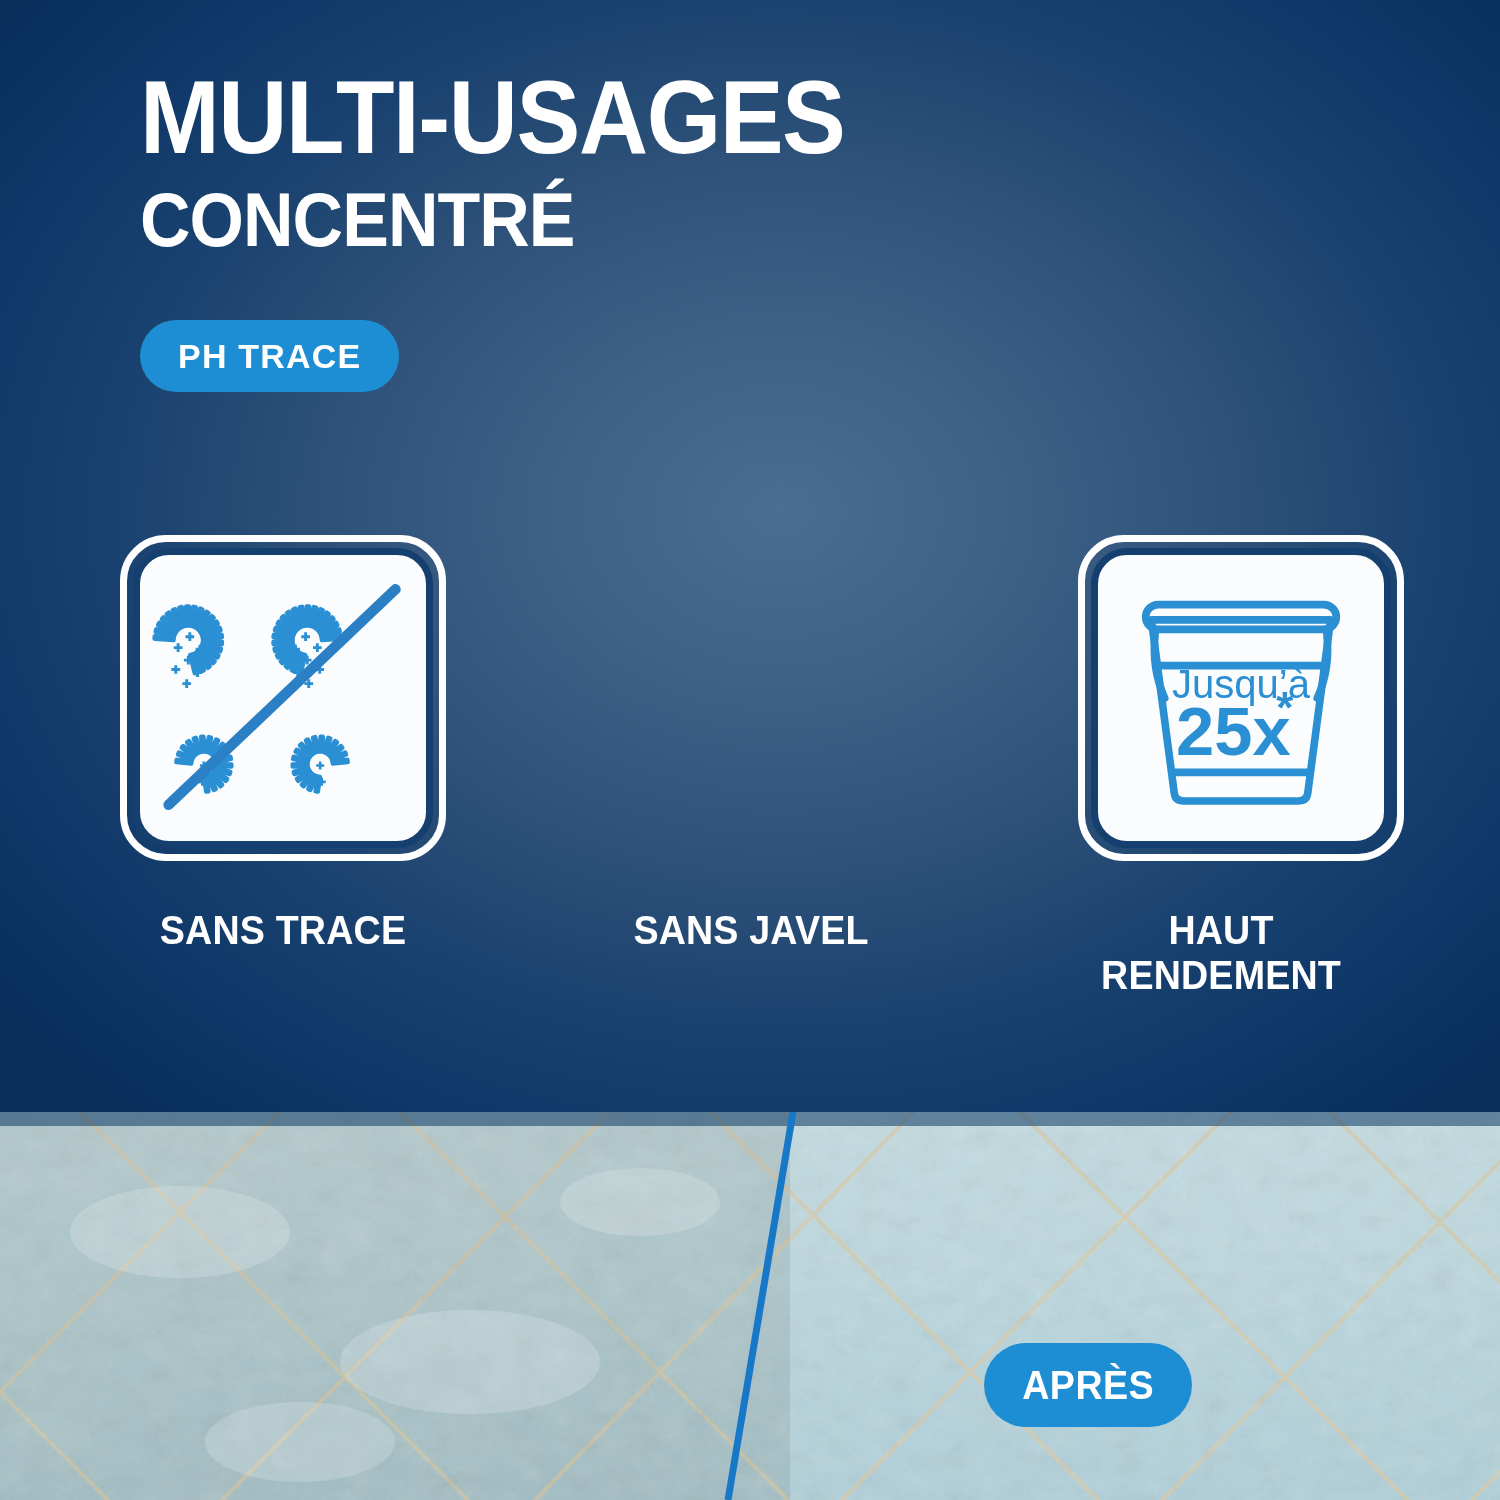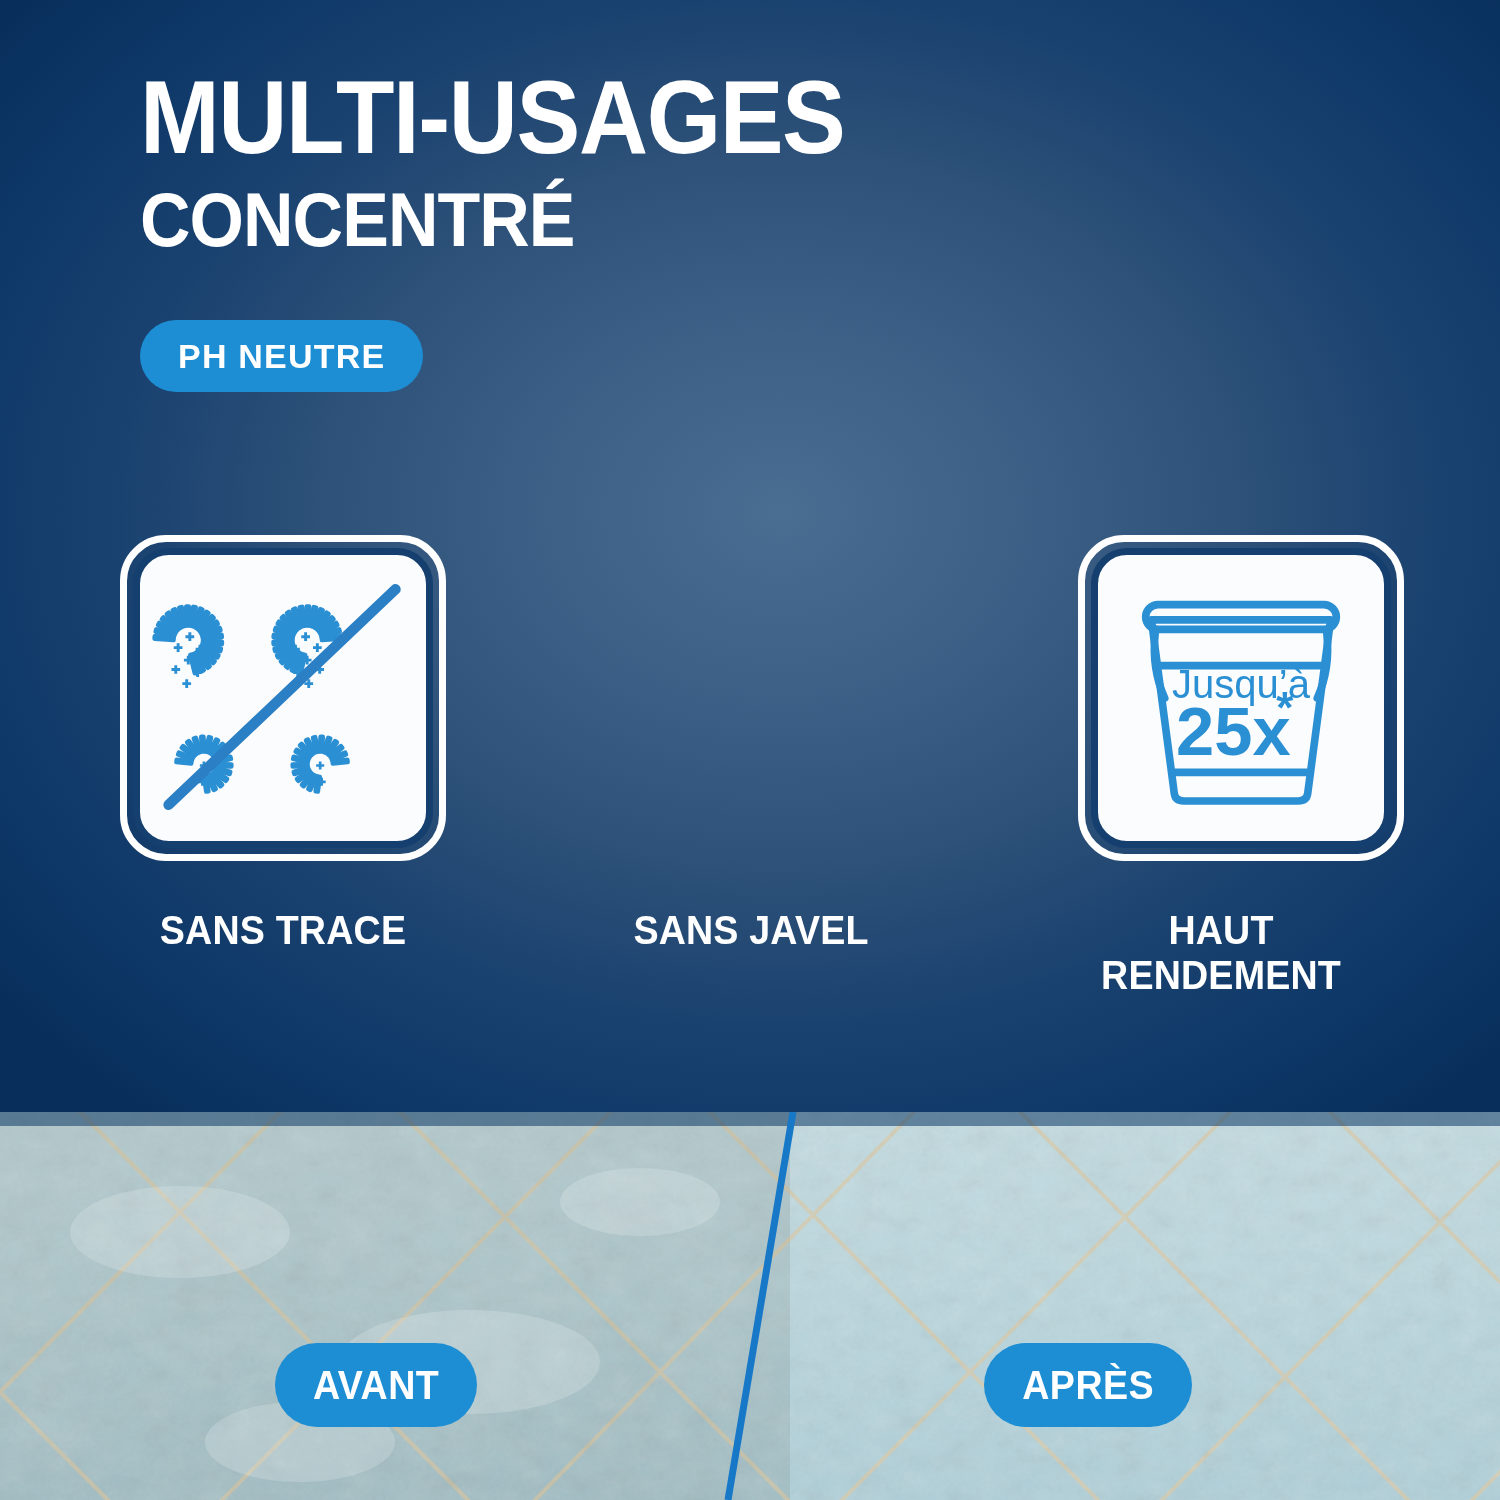--- a/index.html
+++ b/index.html
@@ -175,21 +175,21 @@
 <div id="stage">
 
   <div id="top-panel"></div>
 
   <div id="headline-block">
     <div class="h1">MULTI-USAGES</div>
     <div class="h2">CONCENTRÉ</div>
   </div>
 
   <div id="ph-badge">
-    <span>PH NEUTRE</span>
+    <span>PH TRACE</span>
   </div>
 
   <div class="card" id="card-1">
     <div class="card-inner">
       <svg class="card-svg" viewBox="0 0 300 300">
         <defs>
           <g id="tread-left">
 
             <g fill="#2b8fd4">
               <g transform="translate(52,70)">
@@ -405,20 +405,17 @@
       </g>
 
       <rect x="0" y="0" width="1500" height="14" fill="#0f3a66" opacity="0.55"></rect>
     </svg>
 
     <svg id="divider" viewBox="0 0 1500 388">
       <line x1="793" y1="0" x2="728" y2="388" stroke="#1878c8" stroke-width="7"></line>
     </svg>
   </div>
 
-  <div class="ba-badge" id="badge-avant">
-    <span>AVANT</span>
-  </div>
   <div class="ba-badge" id="badge-apres">
     <span>APRÈS</span>
   </div>
 
 </div>
 
 </body></html>

